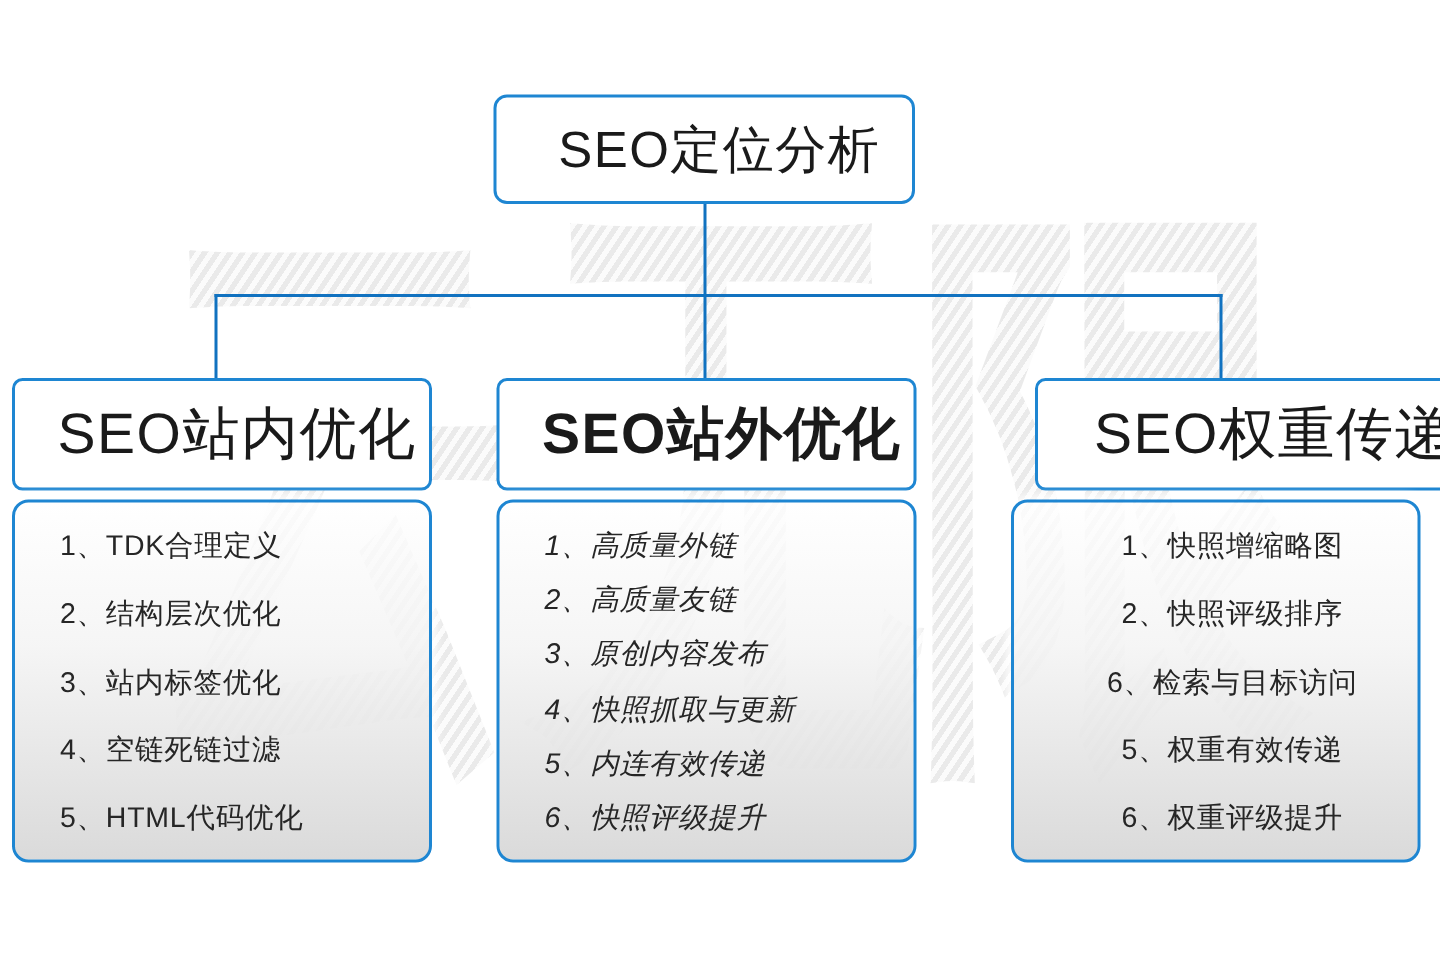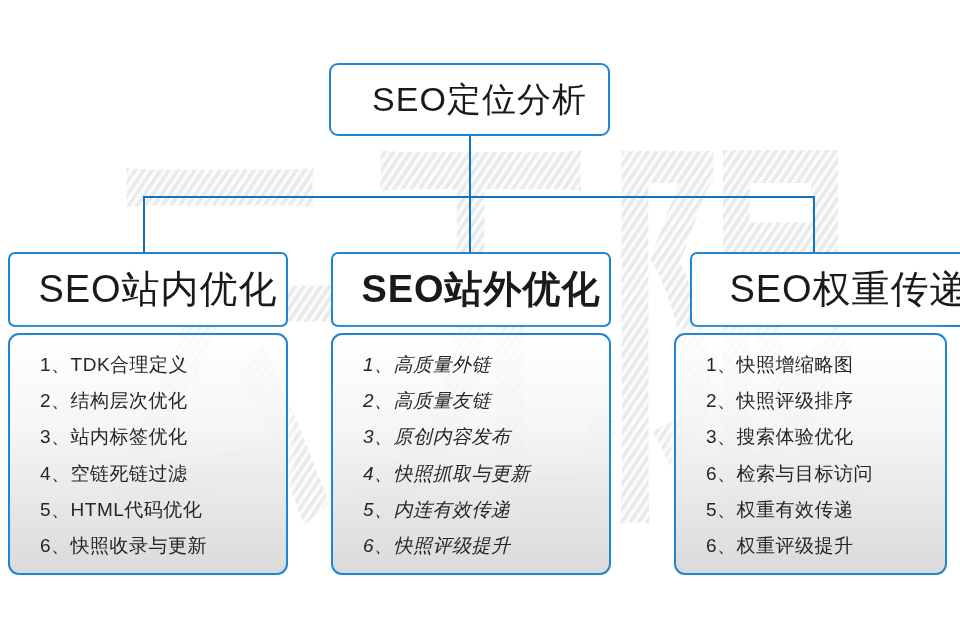--- a/index.html
+++ b/index.html
@@ -67,21 +67,21 @@
     box-sizing:border-box;
     border:2px solid var(--border);
     border-radius:11px;
     background:linear-gradient(180deg,rgba(255,255,255,0.80) 0%,rgba(244,244,244,0.88) 40%,rgba(216,216,216,0.95) 100%);
     box-shadow:0 0 6px 3px rgba(255,255,255,0.85);
     padding:13px 8px 10px 30px;
     display:flex;flex-direction:column;justify-content:space-between;
   }
   .list-0{left:8px;width:280px;}
   .list-1{left:331px;width:280px;font-style:italic;}
-  .list-2{left:674px;width:273px;}
+  .list-2{left:674px;width:273px;align-items:center;}
   .item{
     font-size:19px;line-height:34px;
     letter-spacing:0.5px;
     color:var(--text);
     white-space:nowrap;
   }
 </style>
 </head>
 <body>
 
@@ -108,34 +108,32 @@
   <div class="node branch-head head-2">
     <span>SEO权重传递</span>
   </div>
 
   <div class="branch-list list-0">
     <div class="item">1、TDK合理定义</div>
     <div class="item">2、结构层次优化</div>
     <div class="item">3、站内标签优化</div>
     <div class="item">4、空链死链过滤</div>
     <div class="item">5、HTML代码优化</div>
-    <div class="item">6、快照收录与更新</div>
   </div>
 
   <div class="branch-list list-1">
     <div class="item">1、高质量外链</div>
     <div class="item">2、高质量友链</div>
     <div class="item">3、原创内容发布</div>
     <div class="item">4、快照抓取与更新</div>
     <div class="item">5、内连有效传递</div>
     <div class="item">6、快照评级提升</div>
   </div>
 
   <div class="branch-list list-2">
     <div class="item">1、快照增缩略图</div>
     <div class="item">2、快照评级排序</div>
-    <div class="item">3、搜索体验优化</div>
     <div class="item">6、检索与目标访问</div>
     <div class="item">5、权重有效传递</div>
     <div class="item">6、权重评级提升</div>
   </div>
 
 </div>
 
 </body></html>

